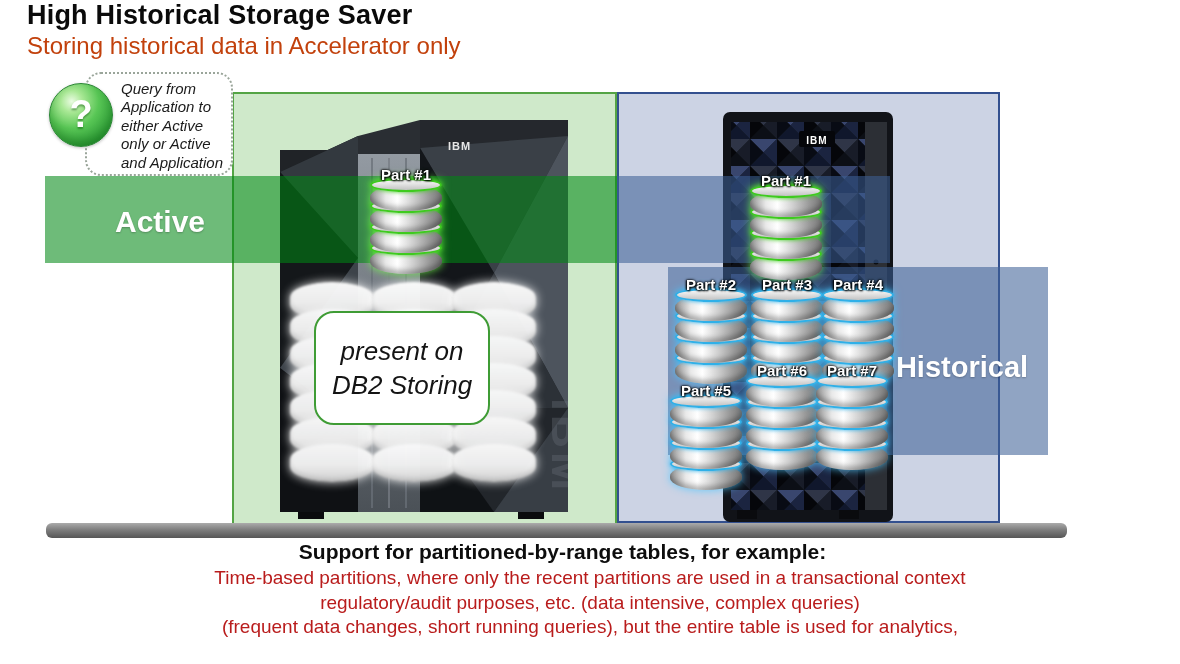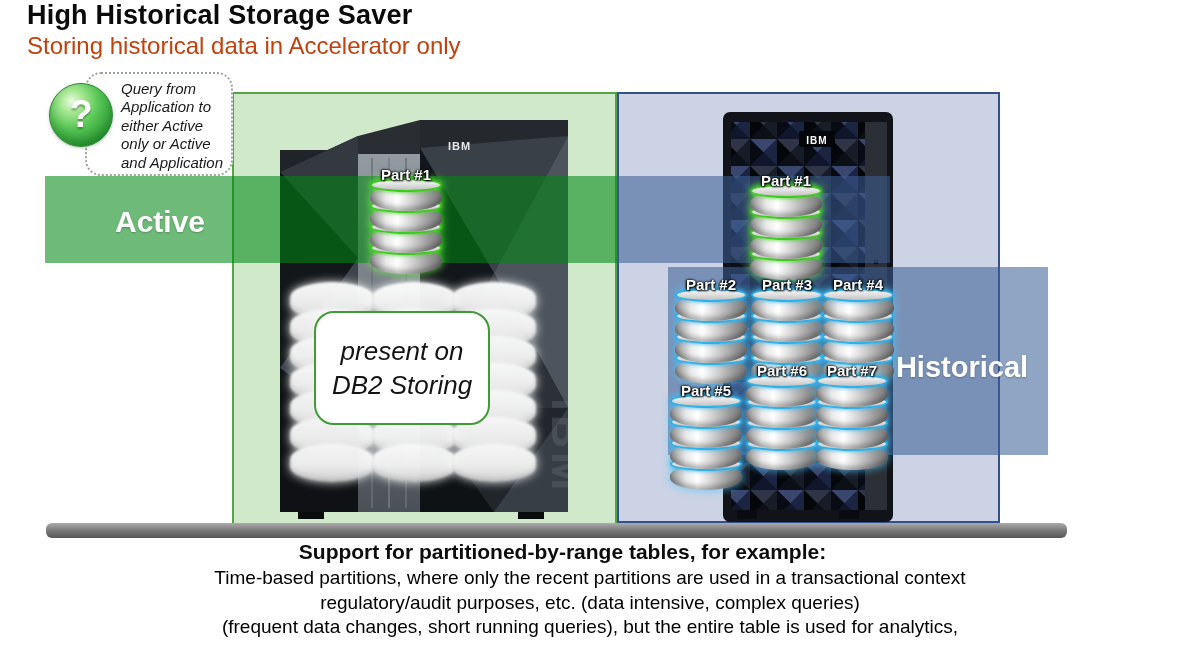--- a/index.html
+++ b/index.html
@@ -61,21 +61,21 @@
               text-shadow:1px 1px 2px #000, 0 0 3px #000, -1px 0 2px #000;margin-bottom:-8px;}
   .cyl{position:relative;width:72px;height:101px;margin:0 auto;z-index:2;}
   .disk-body{position:absolute;left:0;width:72px;height:26px;border-radius:36px/12px;
              background:linear-gradient(90deg,#8e8e8e 0%,#e9e9e9 22%,#ffffff 38%,#cfcfcf 60%,#9a9a9a 82%,#757575 100%);
              box-shadow:inset 0 -4px 5px rgba(0,0,0,.28);}
   .disk-lid{position:absolute;left:0;width:72px;height:14px;border-radius:50%;box-sizing:border-box;
             background:linear-gradient(180deg,#fafafa 0%,#c3c3c3 100%);}
 
   
   .footer-heading{left:0;top:540px;width:1125px;text-align:center;font-size:21px;font-weight:bold;color:#0d0d0d;}
-  .footer-lines{left:0;top:566px;width:1180px;text-align:center;font-size:19px;color:#000000;line-height:24.5px;}
+  .footer-lines{left:0;top:566px;width:1180px;text-align:center;font-size:19px;color:#b91c1c;line-height:24.5px;}
 </style>
 </head>
 <body>
 
 <div class="stage">
 
   <div class="abs slide-title">High Historical Storage Saver</div>
   <div class="abs slide-subtitle">Storing historical data in Accelerator only</div>
 
   <div class="abs panel-green"></div>

